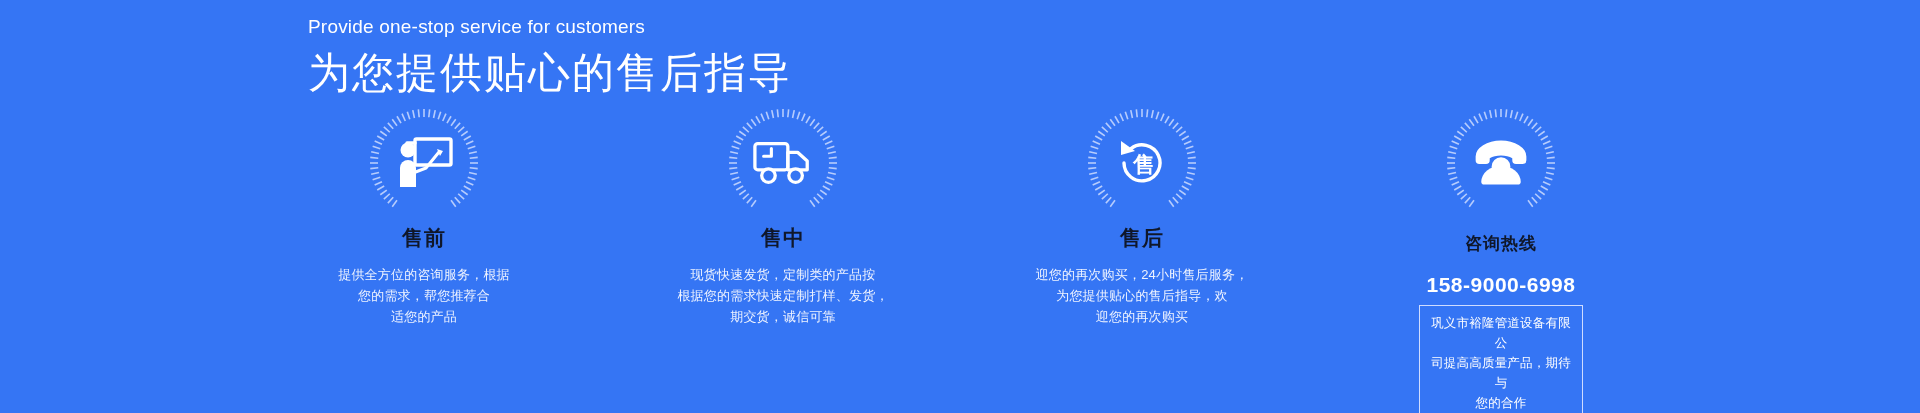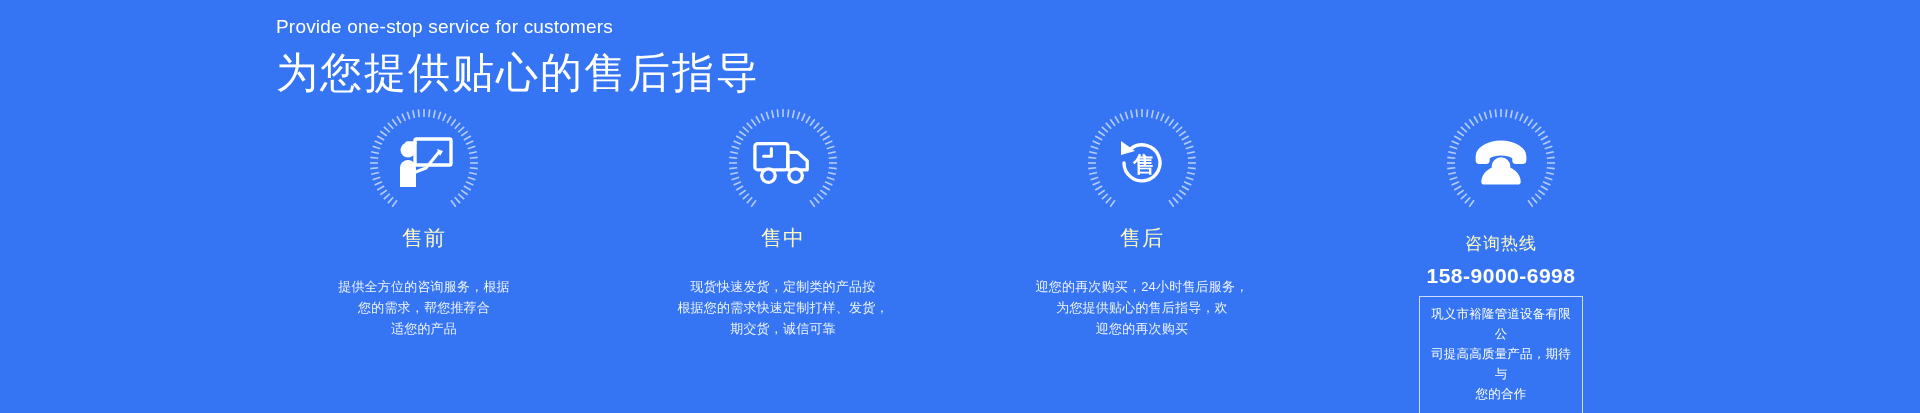--- a/index.html
+++ b/index.html
@@ -13,21 +13,21 @@
   }
   .banner {
     position:relative;
     width:1920px;
     height:413px;
     background:#3575f4;
   }
   
   .heading {
     position:absolute;
-    left:276px;
+    left:308px;
     top:14px;
   }
   .heading .sub {
     font-size:19px;
     font-weight:400;
     letter-spacing:0.2px;
     color:#ffffff;
     line-height:26px;
     white-space:nowrap;
   }
@@ -80,44 +80,44 @@
     width:62px;
     height:62px;
     display:flex;
     align-items:center;
     justify-content:center;
   }
   .glyph svg { display:block; }
   .col-title {
     margin-top:6px;
     font-size:21px;
-    font-weight:400;
+    font-weight:700;
     letter-spacing:1px;
     line-height:28px;
-    color:#fef9c3;
+    color:#0f172a;
   }
   .col-desc {
-    margin-top:24px;
+    margin-top:12px;
     font-size:13px;
     font-weight:400;
     line-height:21px;
     color:#eef3ff;
     letter-spacing:0.2px;
     max-width:230px;
   }
   .col-desc .line { display:block; white-space:nowrap; }
   
   .col.contact .col-title { margin-top:12px; font-size:17px; letter-spacing:1px; }
   .phone {
     font-size:21px;
     font-weight:bold;
     letter-spacing:0.5px;
     line-height:26px;
     color:#ffffff;
-    margin-top:5px;
+    margin-top:14px;
     white-space:nowrap;
   }
   .note {
     margin-top:7px;
     border:1px solid #cfdcff;
     padding:7px 10px 16px;
     width:164px;
     font-size:12.5px;
     line-height:20px;
     color:#ffffff;

